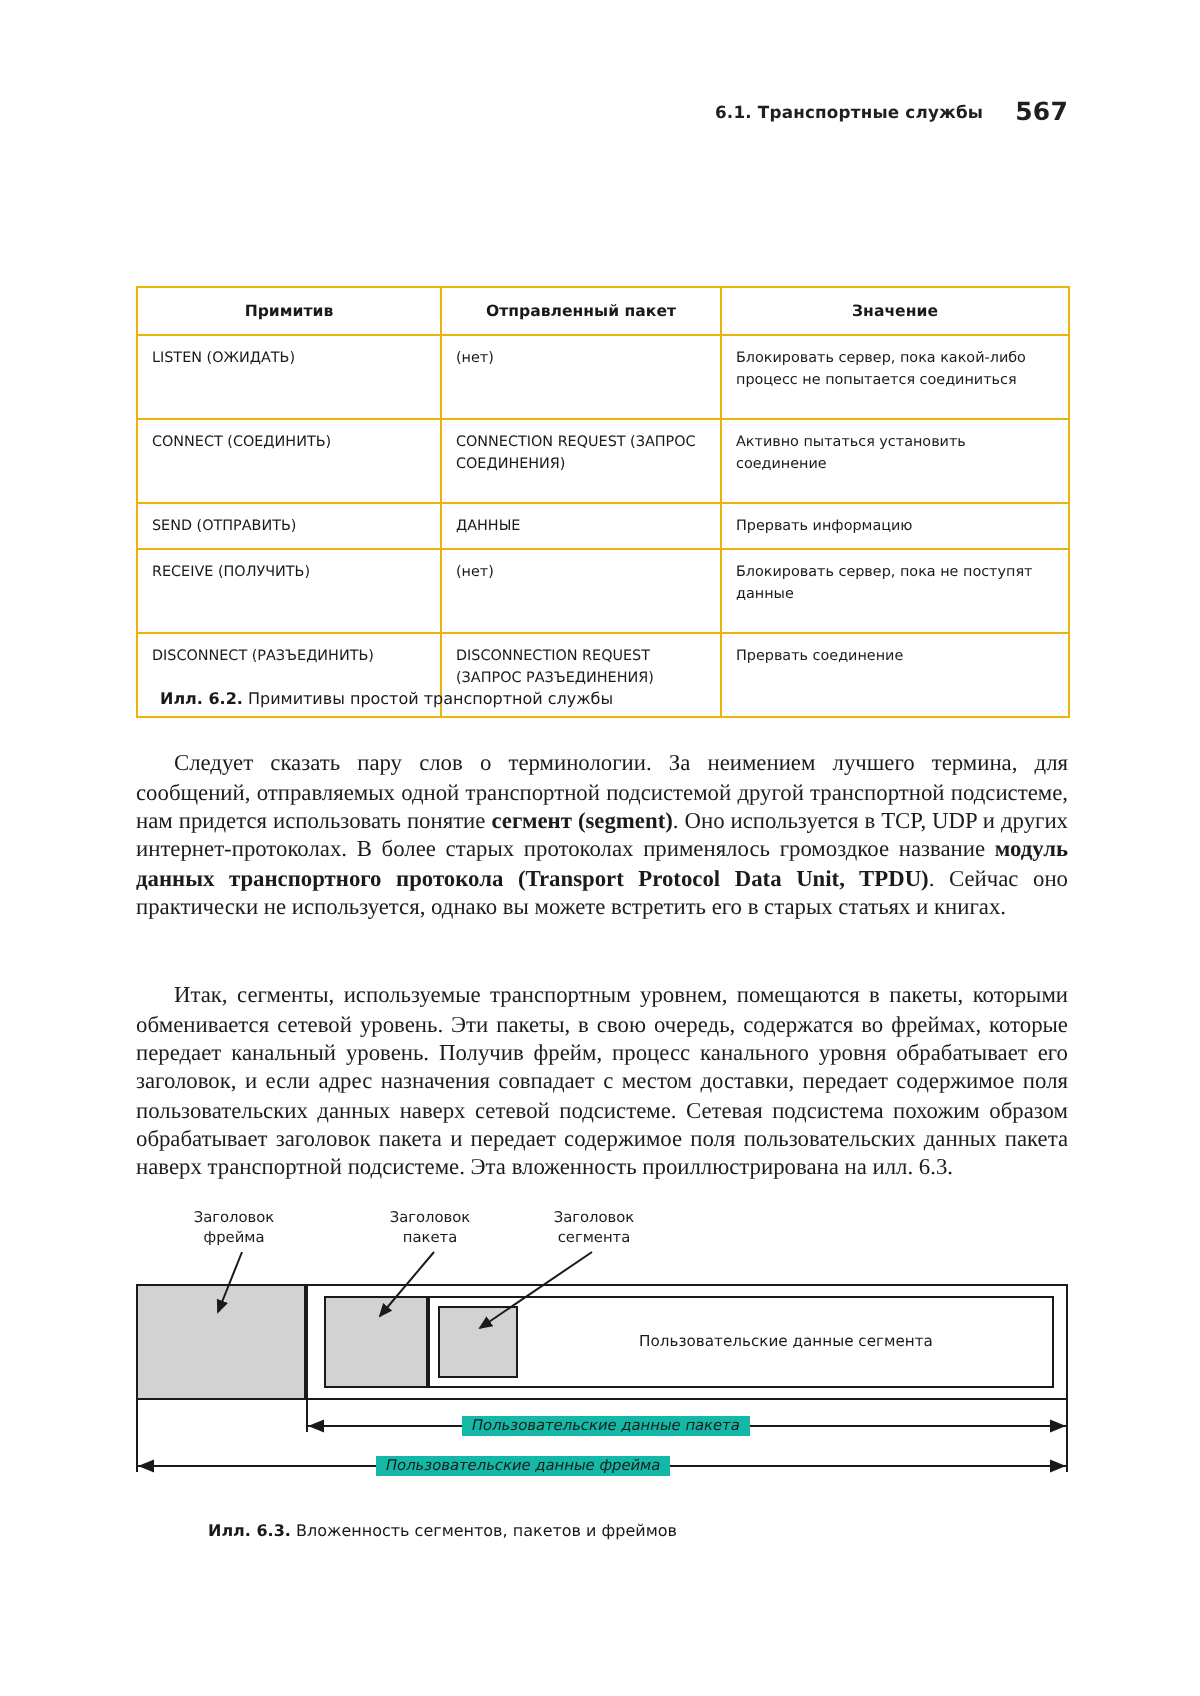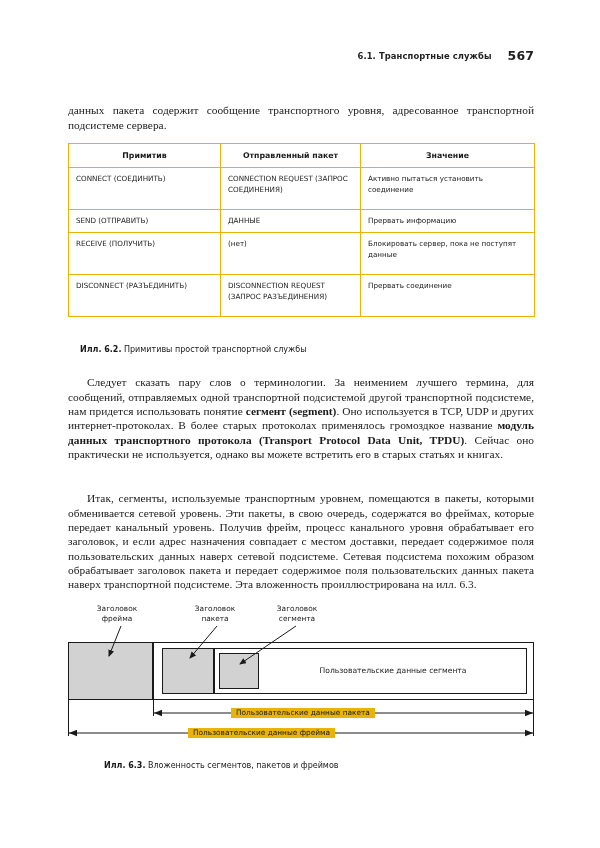--- a/index.html
+++ b/index.html
@@ -173,24 +173,25 @@
   
   .dim {
     position: absolute;
     font-family: "DejaVu Sans", sans-serif;
     font-size: 7.4px;
     color: #1a1a1a;
   }
   .dim .dimlabel {
     position: absolute;
     top: -5.5px;
-    background: #eab308;
+    background: #14b8a6;
     padding: 0 5px;
     white-space: nowrap;
     line-height: 10px;
+    font-style: italic;
   }
   #dim-packet { left: 85px;  top: 113px; width: 381px; }
   #dim-frame  { left: 0px;   top: 133px; width: 466px; }
   #dim-packet .dimlabel { left: 78px; }
   #dim-frame  .dimlabel { left: 120px; }
 
   .tick {
     position: absolute;
     width: 1px;
     background: #1a1a1a;
@@ -202,36 +203,40 @@
 </style>
 </head>
 <body>
 
 <div class="page">
 
   <div class="runhead">
     <span class="chapter">6.1. Транспортные службы</span><span class="folio">567</span>
   </div>
 
-  <p class="para" id="para-intro">данных пакета содержит сообщение транспортного уровня, адресованное транспортной подсистеме сервера.</p>
 
   <table class="prim-table">
     <colgroup>
       <col class="col-prim">
         <col class="col-packet">
         <col class="col-mean">
     </colgroup>
     <thead>
       <tr>
         <th>Примитив</th>
         <th>Отправленный пакет</th>
         <th>Значение</th>
       </tr>
     </thead>
     <tbody>
+      <tr>
+        <td class="r-tall">LISTEN (ОЖИДАТЬ)</td>
+        <td>(нет)</td>
+        <td>Блокировать сервер, пока какой-либо процесс не попытается соединиться</td>
+      </tr>
       <tr>
         <td class="r-tall">CONNECT (СОЕДИНИТЬ)</td>
         <td>CONNECTION REQUEST (ЗАПРОС СОЕДИНЕНИЯ)</td>
         <td>Активно пытаться установить соединение</td>
       </tr>
       <tr>
         <td>SEND (ОТПРАВИТЬ)</td>
         <td>ДАННЫЕ</td>
         <td>Прервать информацию</td>
       </tr>

